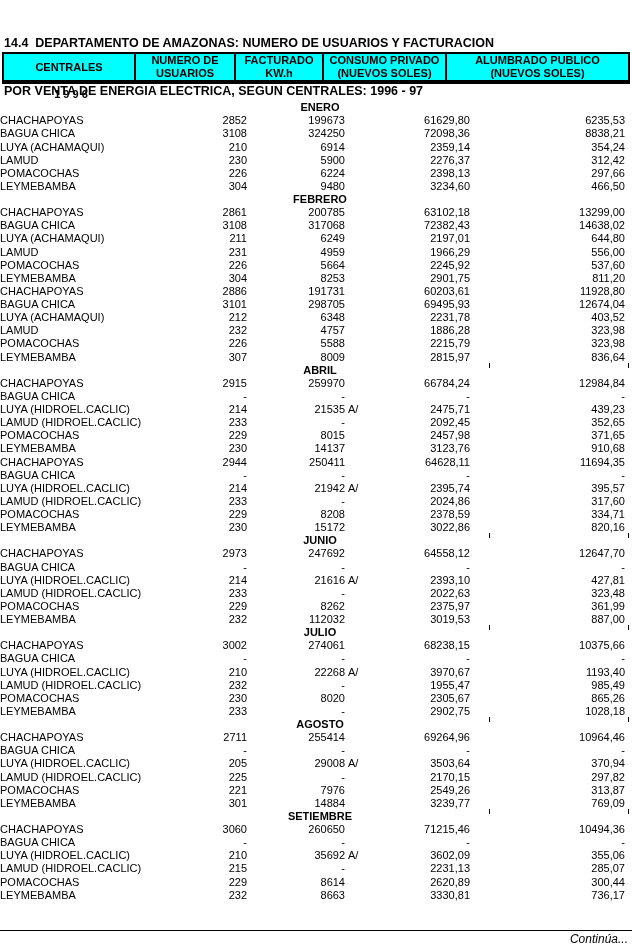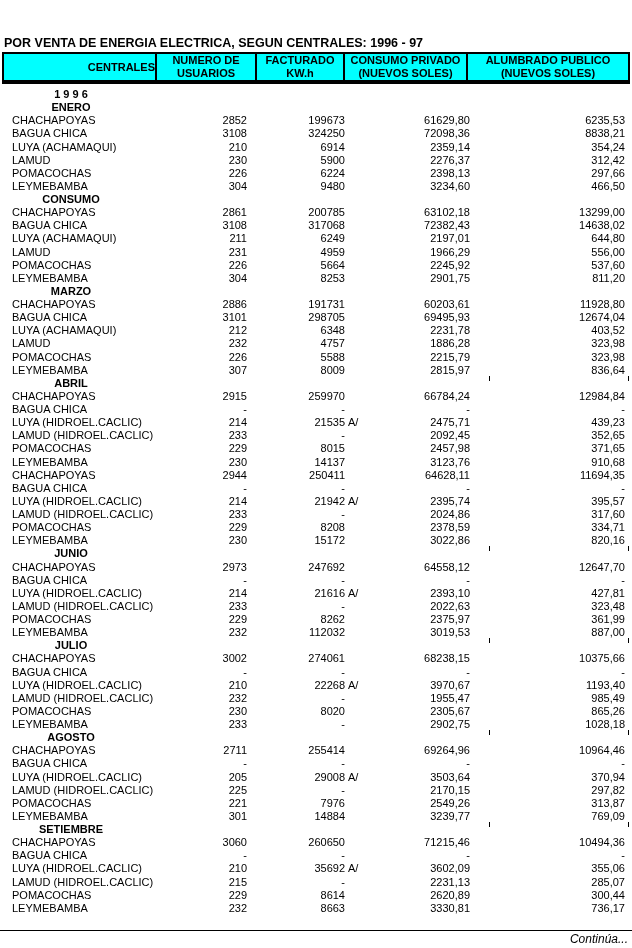--- a/index.html
+++ b/index.html
@@ -23,47 +23,48 @@
     background:#00FFFF;
   }
   .th {
     box-sizing:border-box;
     display:flex; flex-direction:column; justify-content:center; align-items:center;
     font-weight:bold; font-size:11px; line-height:13px;
     border-right:2px solid #000;
     white-space:nowrap; overflow:hidden;
   }
   .th:last-child { border-right:none; }
-  .th.w1 { width:153px;align-items:flex-end; } .th.w2 { width:100px; } .th.w3 { width:88px; }
+  .th.w1 { width:132px; } .th.w2 { width:100px; } .th.w3 { width:88px; }
   .th.w4 { width:123px; } .th.w5 { flex:1; }
 
   .tbody { position:absolute; top:88px; left:0; width:632px; }
   .row { height:13.14px; line-height:13px; font-size:11px; display:flex; white-space:nowrap; }
   .yearrow .monthbox, .monthrow .monthbox { display:inline-block; width:126px; text-align:center; font-weight:bold;padding-left:8px; }
-  .monthrow { position:relative; }
+  .monthrow { position:relative;justify-content:center; }
   .monthrow.ticked::before { content:""; position:absolute; left:489px; top:-1px; width:1px; height:5px; background:#000; }
   .monthrow.ticked::after  { content:""; position:absolute; left:628px; top:-1px; width:1px; height:5px; background:#000; }
 
-  .c1 { width:155px; box-sizing:border-box; padding-left:12px; text-align:left; overflow:hidden; }
+  .c1 { width:155px; box-sizing:border-box; padding-left:0; text-align:left; overflow:hidden; }
   .c2 { width:100px; box-sizing:border-box; padding-right:8px; text-align:right; }
   .c3 { width:110px; box-sizing:border-box; display:flex; }
   .c3num { flex:1; text-align:right; }
   .c3fn { width:20px; box-sizing:border-box; padding-left:3px; text-align:left; }
   .c4 { width:123px; box-sizing:border-box; padding-right:18px; text-align:right; }
   .c5 { width:142px; box-sizing:border-box; padding-right:5px; text-align:right; }
 
   .bottomrule { position:absolute; top:930px; left:0; width:632px; border-top:1px solid #000; }
   .continua { position:absolute; top:932px; right:4px; font-size:12px; font-style:italic; }
 </style>
 </head>
 <body>
 
 <div class="page">
 
   <div class="title">
+    <div>14.4  DEPARTAMENTO DE AMAZONAS: NUMERO DE USUARIOS Y FACTURACION</div>
     <div>POR VENTA DE ENERGIA ELECTRICA, SEGUN CENTRALES: 1996 - 97</div>
   </div>
 
   <div class="thead">
     <div class="th w1">
       <span>CENTRALES</span>
       <span></span>
     </div>
     <div class="th w2">
       <span>NUMERO DE</span>
@@ -144,21 +145,21 @@
         <span class="c1">LEYMEBAMBA</span>
         <span class="c2">304</span>
         <span class="c3">
           <span class="c3num">9480</span>
           <span class="c3fn"></span>
         </span>
         <span class="c4">3234,60</span>
         <span class="c5">466,50</span>
       </div>
       <div class="row monthrow">
-        <span class="monthbox">CONSUMO</span>
+        <span class="monthbox">FEBRERO</span>
       </div>
       <div class="row datarow">
         <span class="c1">CHACHAPOYAS</span>
         <span class="c2">2861</span>
         <span class="c3">
           <span class="c3num">200785</span>
           <span class="c3fn"></span>
         </span>
         <span class="c4">63102,18</span>
         <span class="c5">13299,00</span>
@@ -206,23 +207,20 @@
       <div class="row datarow">
         <span class="c1">LEYMEBAMBA</span>
         <span class="c2">304</span>
         <span class="c3">
           <span class="c3num">8253</span>
           <span class="c3fn"></span>
         </span>
         <span class="c4">2901,75</span>
         <span class="c5">811,20</span>
       </div>
-      <div class="row monthrow">
-        <span class="monthbox">MARZO</span>
-      </div>
       <div class="row datarow">
         <span class="c1">CHACHAPOYAS</span>
         <span class="c2">2886</span>
         <span class="c3">
           <span class="c3num">191731</span>
           <span class="c3fn"></span>
         </span>
         <span class="c4">60203,61</span>
         <span class="c5">11928,80</span>
       </div>

